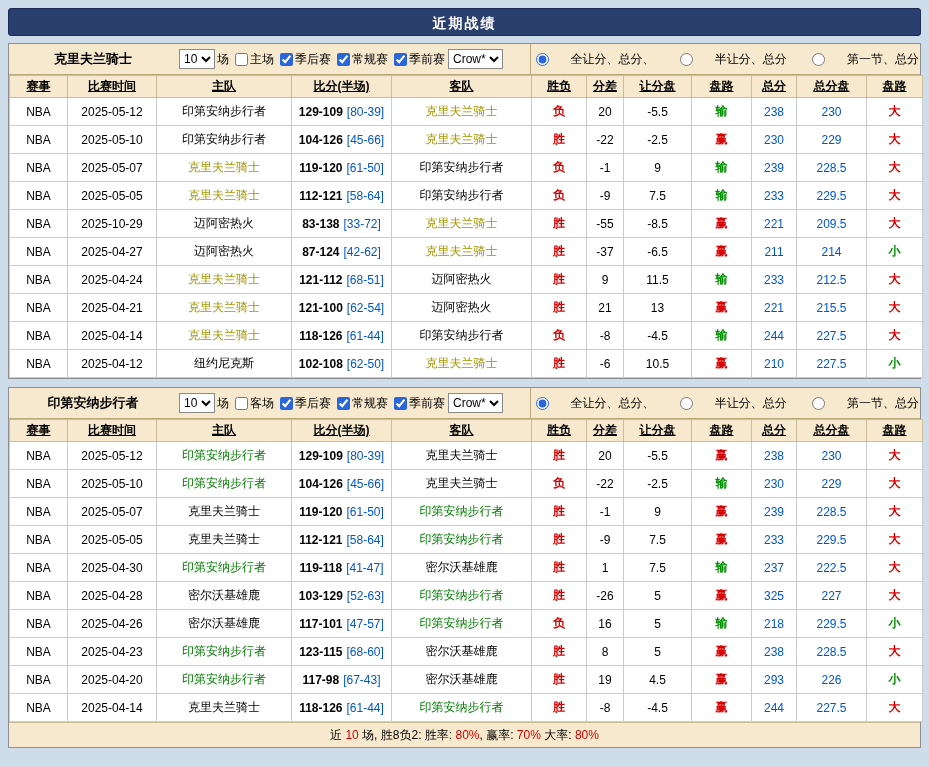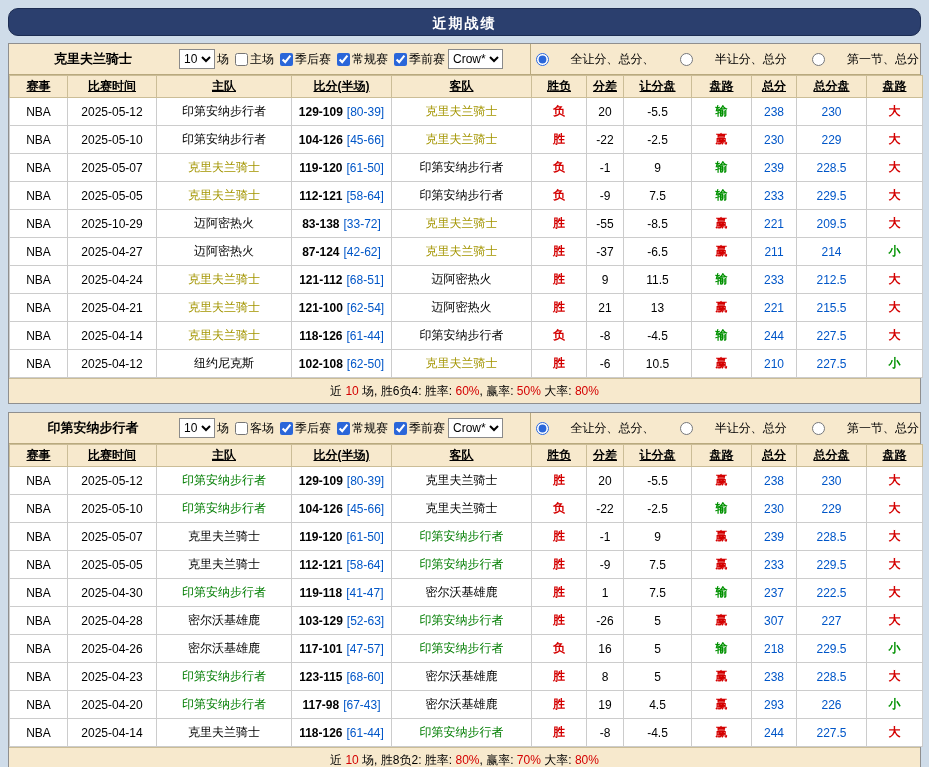--- a/index.html
+++ b/index.html
@@ -6,21 +6,21 @@
   body{
     width:929px;height:767px;overflow:hidden;
     background:#cfdce9;
     font-family:"Liberation Sans","DejaVu Sans",sans-serif;
     -webkit-font-smoothing:antialiased;
   }
   .page{box-sizing:border-box;width:929px;height:767px;padding:8px;}
   .title-bar{
     height:28px;line-height:28px;text-align:center;
     background:#2b3f6e;color:#ffffff;font-weight:bold;font-size:14px;
-    border:1px solid #1c2c52;border-radius:10px;box-sizing:border-box;
+    border:1px solid #1c2c52;border-radius:3px;box-sizing:border-box;
     letter-spacing:2px;
   }
   .panel{
     margin-top:7px;border:1px solid #8f8f8f;background:#ffffff;
     box-sizing:border-box;
   }
   
   .filter-row{
     display:flex;height:30px;background:#f7e9cd;
     border-bottom:1px solid #b9a97e;align-items:stretch;font-size:12px;
@@ -265,23 +265,20 @@
             <td><span class="res">胜</span></td>
             <td>-6</td>
             <td>10.5</td>
             <td><span class="w-red">赢</span></td>
             <td><span class="num-blue">210</span></td>
             <td><span class="num-blue">227.5</span></td>
             <td><span class="w-green">小</span></td>
           </tr>
         </tbody>
     </table>
-    <div class="summary">
-      <span>近 </span><span class="red-n">10</span><span> 场, 胜6负4: 胜率: </span><span class="red-n">60%</span><span>, 赢率: </span><span class="red-n">50%</span><span> 大率: </span><span class="red-n">80%</span>
-    </div>
   </div>
 
   <div class="panel" style="margin-top:8px">
     <div class="filter-row">
       <div class="filter-left">
         <span class="filter-team">印第安纳步行者</span>
         <select>
           <option>10</option>
         </select>
         <span class="flabel">场</span>
@@ -411,21 +408,21 @@
           <tr>
             <td>NBA</td>
             <td>2025-04-28</td>
             <td><span>密尔沃基雄鹿</span></td>
             <td><span class="score">103-129</span><span class="half">[52-63]</span></td>
             <td><span class="team-hl" style="color: rgb(0, 125, 0);">印第安纳步行者</span></td>
             <td><span class="res">胜</span></td>
             <td>-26</td>
             <td>5</td>
             <td><span class="w-red">赢</span></td>
-            <td><span class="num-blue">307</span></td>
+            <td><span class="num-blue">325</span></td>
             <td><span class="num-blue">227</span></td>
             <td><span class="w-red">大</span></td>
           </tr>
           <tr>
             <td>NBA</td>
             <td>2025-04-26</td>
             <td><span>密尔沃基雄鹿</span></td>
             <td><span class="score">117-101</span><span class="half">[47-57]</span></td>
             <td><span class="team-hl" style="color: rgb(0, 125, 0);">印第安纳步行者</span></td>
             <td><span class="res">负</span></td>

